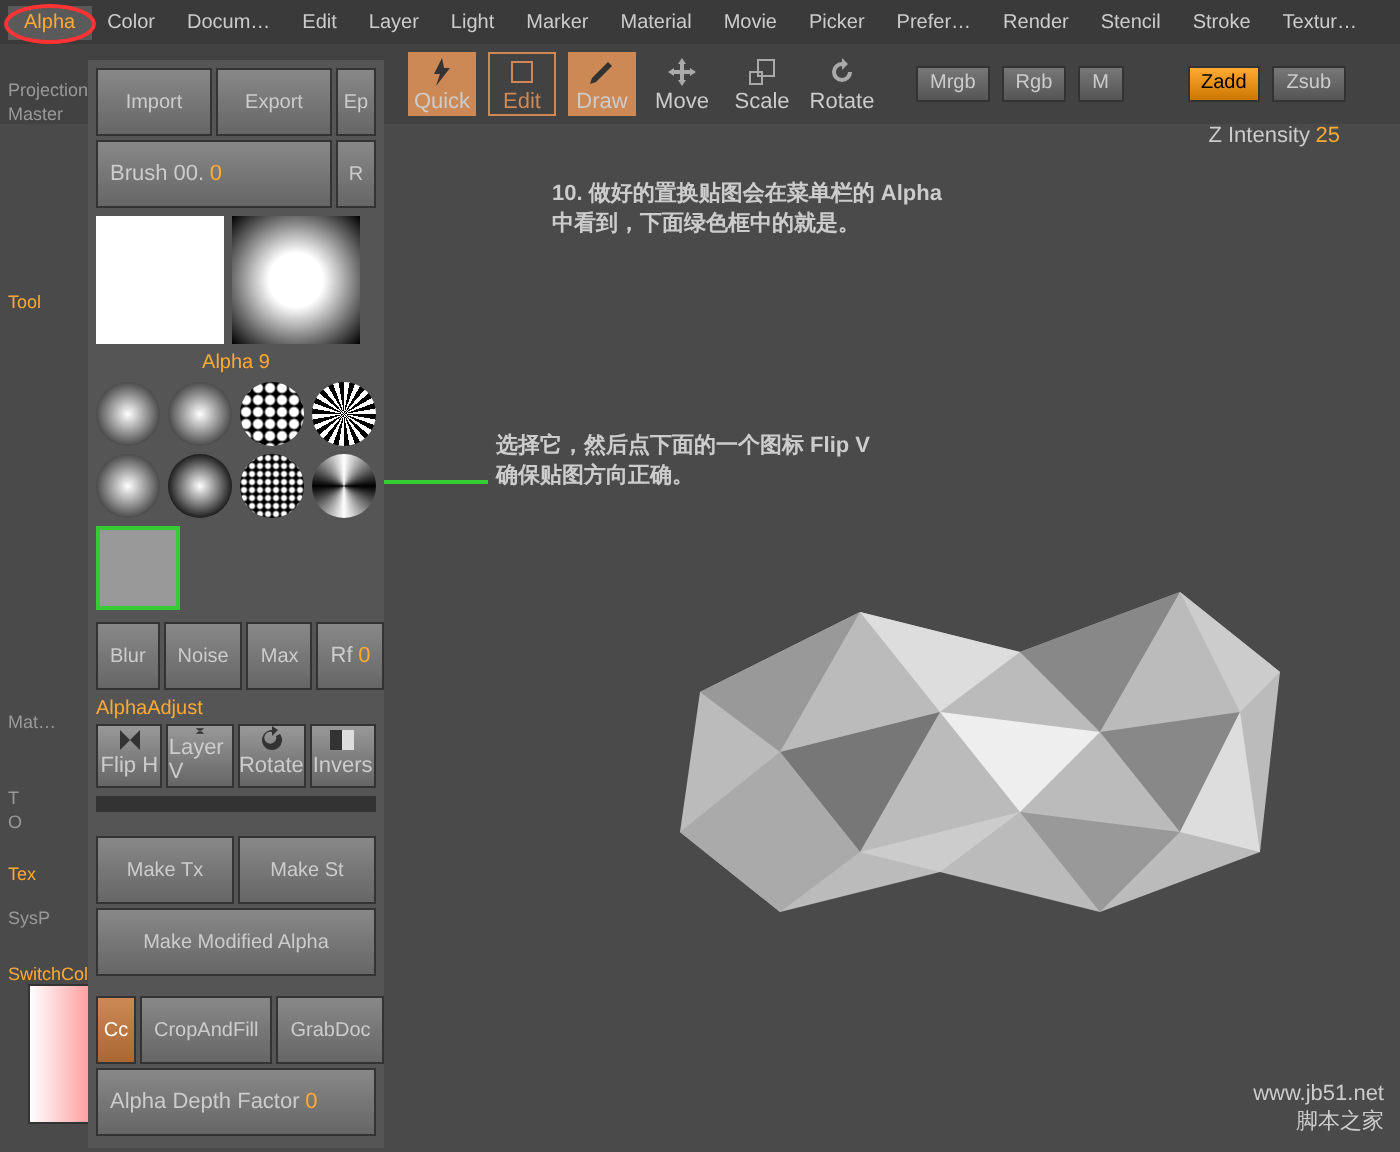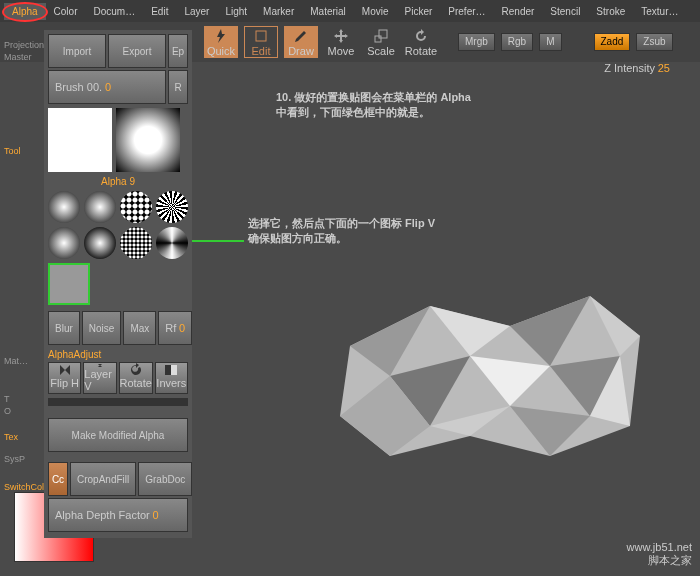--- a/index.html
+++ b/index.html
@@ -174,20 +174,24 @@
         <svg viewBox="0 0 16 14">
           <rect x="2" y="2" width="6" height="10" fill="#333"></rect>
           <rect x="8" y="2" width="6" height="10" fill="#ddd"></rect>
         </svg>
         <span>Invers</span>
       </div>
   </div>
   <div style="height:8px;background:#333;margin:4px 0"></div>
   <div style="height:8px"></div>
   <div class="panel-row">
+    <div class="btn">Make Tx</div>
+    <div class="btn">Make St</div>
+  </div>
+  <div class="panel-row">
       <div class="btn">Make Modified Alpha</div>
     </div>
   <div style="height:8px"></div>
   <div class="panel-row">
     <div class="btn btn-orange btn-sq">Cc</div>
     <div class="btn">CropAndFill</div>
     <div class="btn">GrabDoc</div>
   </div>
   <div class="panel-row">
       <div class="btn" style="justify-content:flex-start"><span>Alpha Depth Factor</span>&nbsp;<span class="val-orange">0</span></div>

